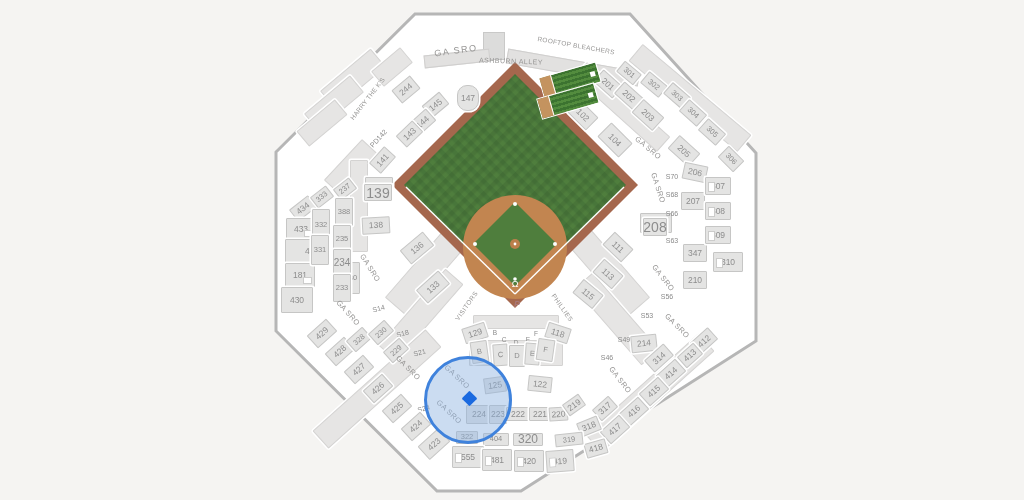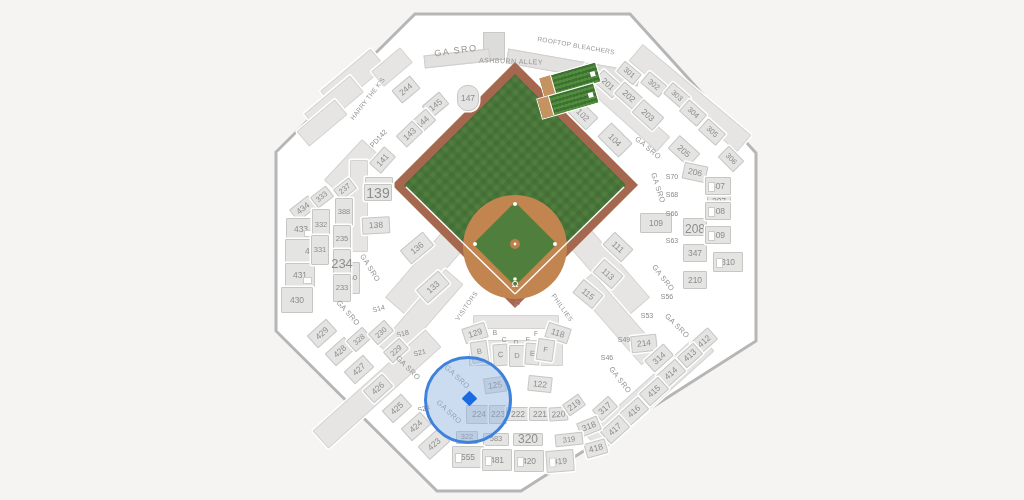--- a/index.html
+++ b/index.html
@@ -84,21 +84,21 @@
       <div class="sec" style="left: 291px; top: 200.5px; width: 22px; height: 13px; transform: rotate(-38deg); font-size: 8.5px;">
         <span>434</span>
       </div>
       <div class="sec notchr" style="left: 286px; top: 218px; width: 28px; height: 20px; transform: rotate(0deg); font-size: 8.5px;">
         <span>433</span>
       </div>
       <div class="sec notchr" style="left: 285px; top: 239px; width: 28px; height: 22px; transform: rotate(0deg); font-size: 8.5px; padding-left: 12px;">
         <span>432</span>
       </div>
       <div class="sec notchr" style="left: 285px; top: 263px; width: 28px; height: 22px; transform: rotate(0deg); font-size: 8.5px;">
-        <span>431</span>
+        <span>181</span>
       </div>
       <div class="sec" style="left: 281px; top: 287px; width: 30px; height: 24px; transform: rotate(0deg); font-size: 8.5px;">
         <span>430</span>
       </div>
       <div class="sec" style="left: 312px; top: 190px; width: 18px; height: 12px; transform: rotate(-38deg); font-size: 7.5px;">
         <span>333</span>
       </div>
       <div class="sec" style="left: 312px; top: 209px; width: 16px; height: 30px; transform: rotate(0deg); font-size: 7.5px;">
         <span>332</span>
       </div>
@@ -110,21 +110,21 @@
       </div>
       <div class="sec" style="left: 335px; top: 182px; width: 18px; height: 12px; transform: rotate(-38deg); font-size: 7.5px;">
         <span>237</span>
       </div>
       <div class="sec" style="left: 335px; top: 198px; width: 16px; height: 26px; transform: rotate(0deg); font-size: 7.5px;">
         <span>388</span>
       </div>
       <div class="sec" style="left: 333px; top: 225px; width: 16px; height: 26px; transform: rotate(0deg); font-size: 7.5px;">
         <span>235</span>
       </div>
-      <div class="sec" style="left: 333px; top: 249px; width: 16px; height: 26px; transform: rotate(0deg); font-size: 13px;">
+      <div class="sec" style="left: 333px; top: 249px; width: 16px; height: 26px; transform: rotate(0deg); font-size: 10px;">
         <span>234</span>
       </div>
       <div class="sec" style="left: 333px; top: 274px; width: 16px; height: 26px; transform: rotate(0deg); font-size: 7.5px;">
         <span>233</span>
       </div>
       <div class="sec" style="left: 394px; top: 80.5px; width: 22px; height: 15px; transform: rotate(-40deg); font-size: 8.5px;">
         <span>244</span>
       </div>
       <div class="sec" style="left: 457px; top: 85px; width: 20px; height: 24px; transform: rotate(0deg); font-size: 8.5px; border-radius: 10px;">
         <span>147</span>
@@ -194,24 +194,24 @@
       </div>
       <div class="sec" style="left: 634px; top: 106px; width: 26px; height: 16px; transform: rotate(42deg); font-size: 8.5px;">
         <span>203</span>
       </div>
       <div class="sec" style="left: 670px; top: 142px; width: 26px; height: 16px; transform: rotate(42deg); font-size: 8.5px;">
         <span>205</span>
       </div>
       <div class="sec" style="left: 683px; top: 163.5px; width: 22px; height: 15px; transform: rotate(12deg); font-size: 8.5px;">
         <span>206</span>
       </div>
-      <div class="sec" style="left: 681px; top: 192px; width: 22px; height: 16px; transform: rotate(0deg); font-size: 8.5px; margin-left: 26px;">
+      <div class="sec" style="left: 681px; top: 192px; width: 22px; height: 16px; transform: rotate(0deg); font-size: 8.5px;">
         <span>207</span>
       </div>
-      <div class="sec" style="left: 683px; top: 218px; width: 22px; height: 16px; transform: rotate(0deg); font-size: 12px; align-items: flex-end;">
+      <div class="sec" style="left: 643px; top: 218px; width: 22px; height: 16px; transform: rotate(0deg); font-size: 14px;">
         <span>208</span>
       </div>
       <div class="sec" style="left: 683px; top: 244px; width: 22px; height: 16px; transform: rotate(0deg); font-size: 8.5px;">
         <span>347</span>
       </div>
       <div class="sec" style="left: 683px; top: 271px; width: 22px; height: 16px; transform: rotate(0deg); font-size: 8.5px;">
         <span>210</span>
       </div>
       <div class="sec" style="left: 631px; top: 334.5px; width: 24px; height: 15px; transform: rotate(-6deg); font-size: 8.5px;">
         <span>214</span>
@@ -330,21 +330,21 @@
       <div class="sec" style="left: 548.5px; top: 407px; width: 17px; height: 12px; transform: rotate(-4deg); font-size: 8.5px;">
         <span>220</span>
       </div>
       <div class="sec" style="left: 564px; top: 398px; width: 18px; height: 12px; transform: rotate(-35deg); font-size: 8.5px;">
         <span>219</span>
       </div>
       <div class="sec" style="left: 456px; top: 430.5px; width: 20px; height: 11px; transform: rotate(0deg); font-size: 7.5px;">
         <span>322</span>
       </div>
       <div class="sec" style="left: 483px; top: 432.5px; width: 24px; height: 11px; transform: rotate(0deg); font-size: 7.5px;">
-        <span>583</span>
+        <span>404</span>
       </div>
       <div class="sec" style="left: 513px; top: 432.5px; width: 28px; height: 11px; transform: rotate(0deg); font-size: 12px;">
         <span>320</span>
       </div>
       <div class="sec" style="left: 555px; top: 432.5px; width: 26px; height: 11px; transform: rotate(-6deg); font-size: 7.5px;">
         <span>319</span>
       </div>
       <div class="sec notch" style="left: 452px; top: 446px; width: 30px; height: 20px; transform: rotate(0deg); font-size: 8.5px;">
         <span>555</span>
       </div>

